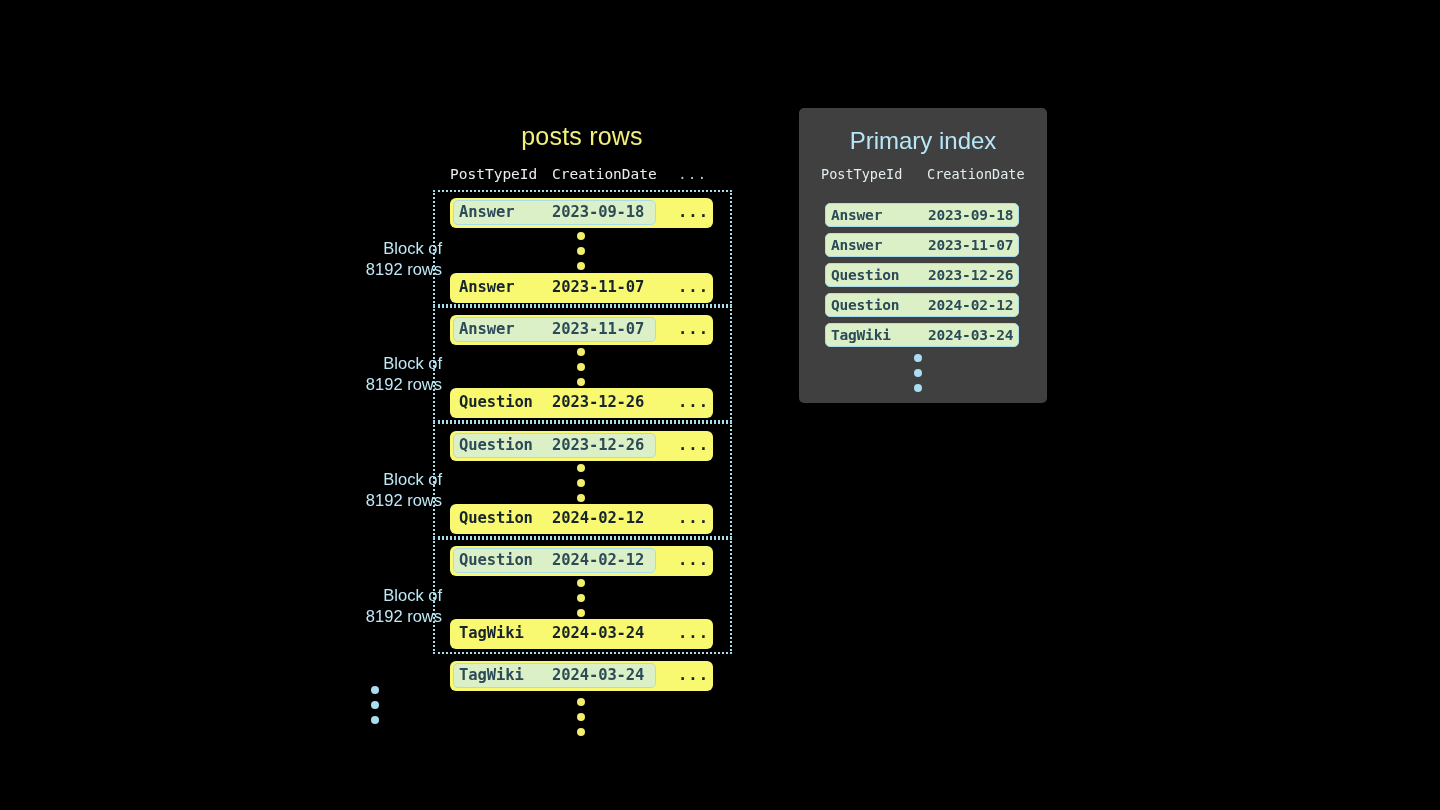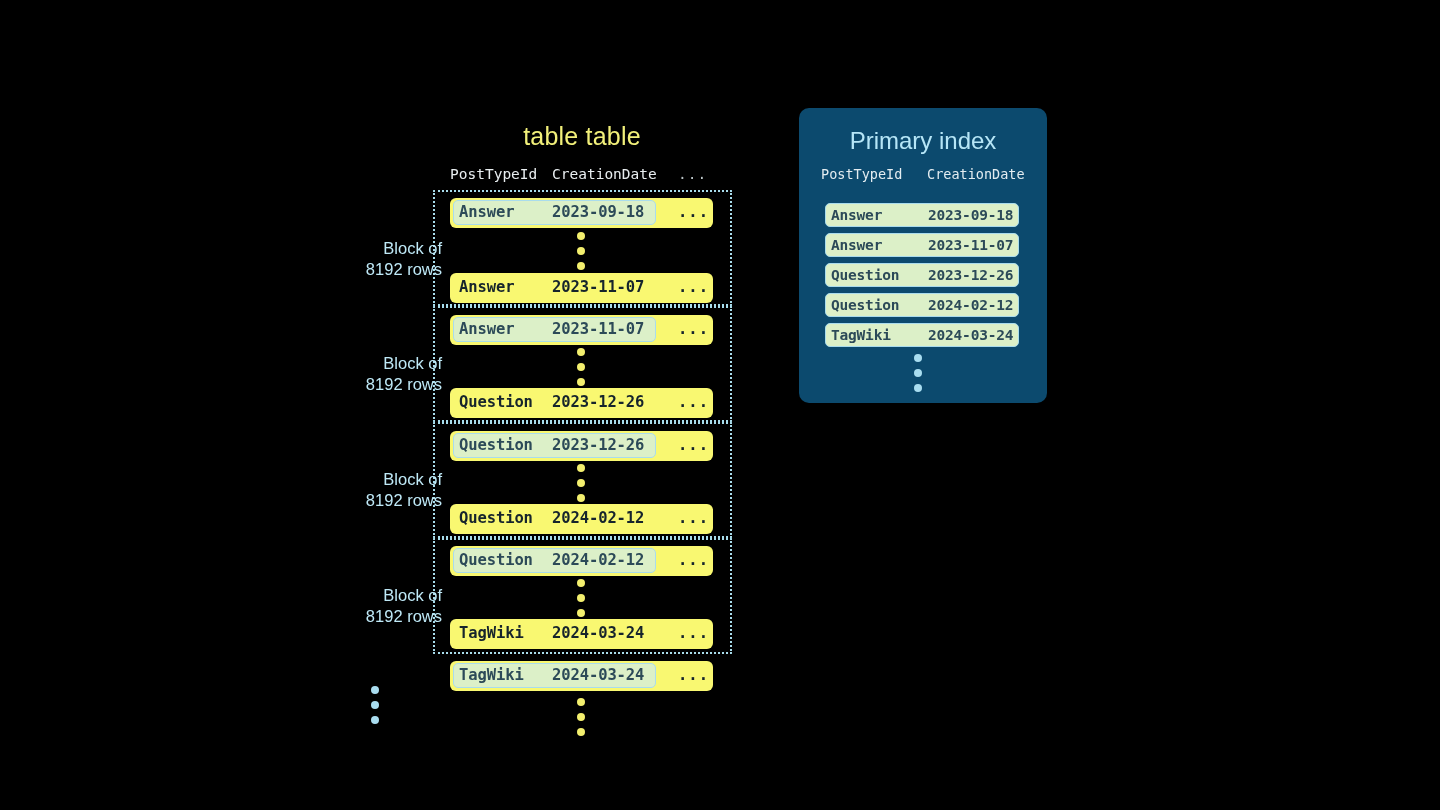--- a/index.html
+++ b/index.html
@@ -80,22 +80,22 @@
 
   
   .vdots{position:absolute;width:10px;}
   .vdots i{display:block;width:8px;height:8px;border-radius:50%;background:#f3ef6e;margin-bottom:7px;}
   
   .vdots.blue i{background:#a9ddf0;}
 
   
   .index-panel{
     position:absolute;left:799px;top:108px;width:248px;height:295px;
-    background:#0c4a6e;
-    border-radius:10px;
+    background:#404040;
+    border-radius:5px;
   }
   .index-title{
     position:absolute;left:0;top:19px;width:248px;text-align:center;
     font-size:24px;color:#b6e6f7;
     font-family:"Liberation Sans", sans-serif;
   }
   .index-head{
     position:absolute;left:22px;top:58px;width:210px;height:20px;
     font-family:"DejaVu Sans Mono", monospace;font-size:13.5px;color:#e4edf1;
   }
@@ -115,21 +115,21 @@
     position:absolute;left:102px;top:3px;
     font-family:"DejaVu Sans Mono", monospace;font-size:14.5px;
     color:#2c4a58;font-weight:bold;letter-spacing:-0.2px;
   }
 </style>
 </head>
 <body>
 
 <div class="stage">
 
-  <div class="posts-title">table table</div>
+  <div class="posts-title">posts rows</div>
 
   <div class="posts-head">
     <span class="h-type">PostTypeId</span>
     <span class="h-date">CreationDate</span>
     <span class="h-dots">...</span>
   </div>
 
   <div class="block" style="top:190px;height:116px;"></div>
   <div class="block-label" style="left:312px;top:238px;">
     <div>Block of</div>

